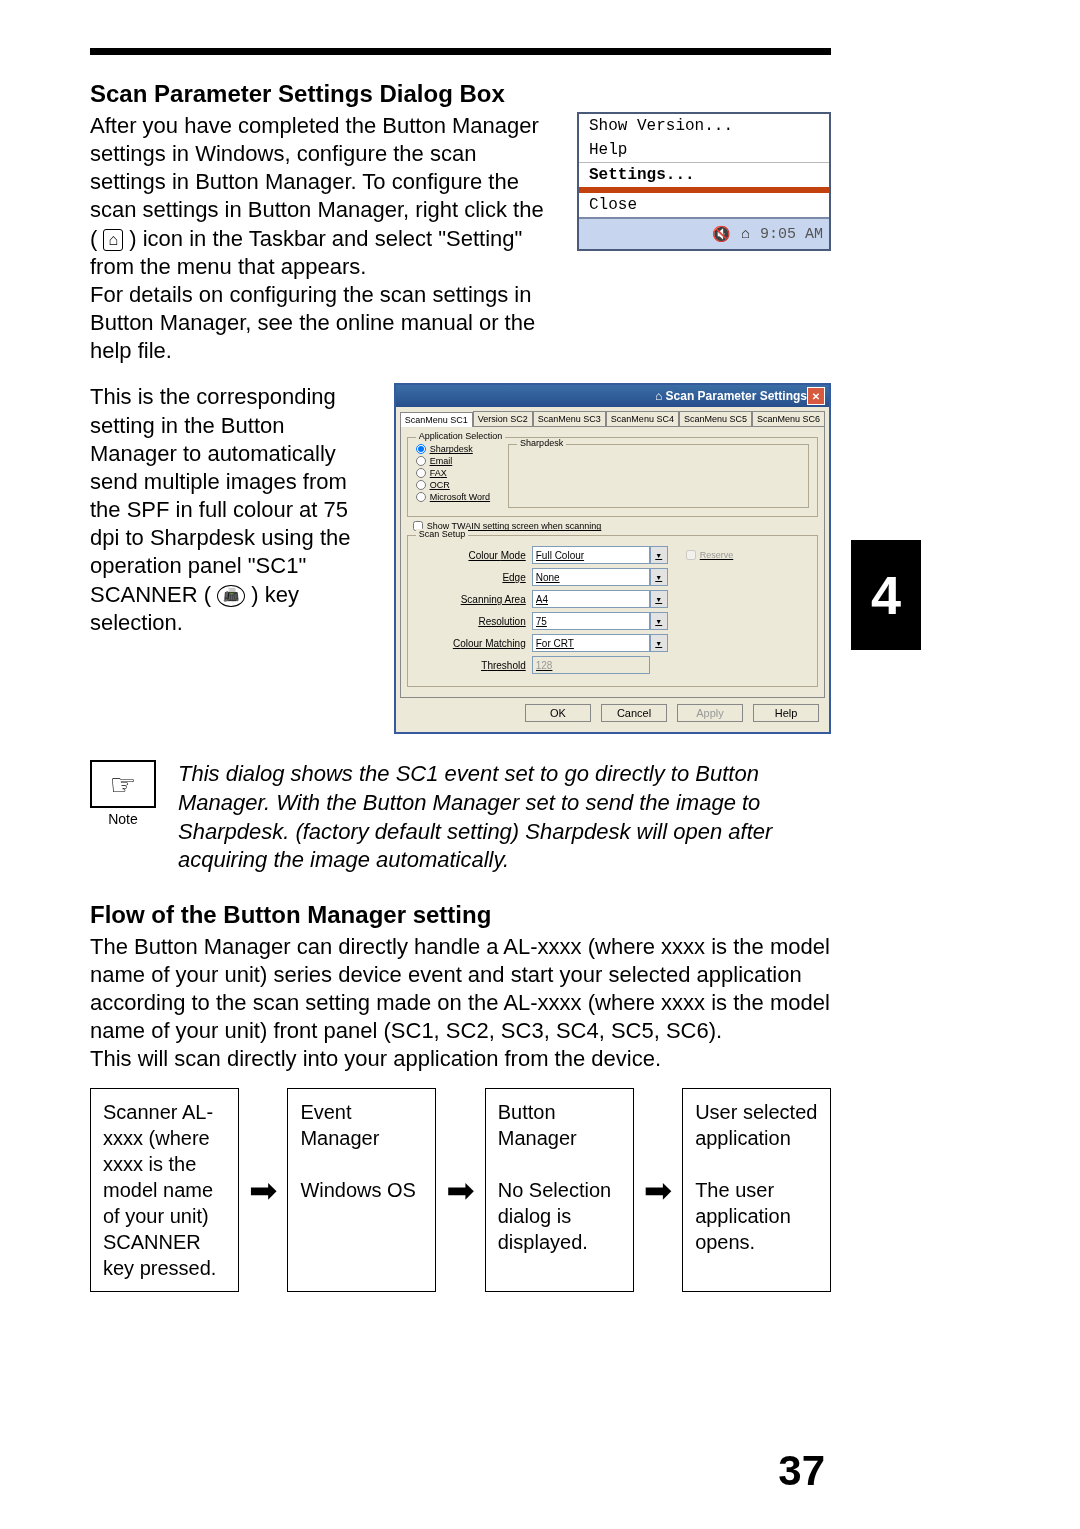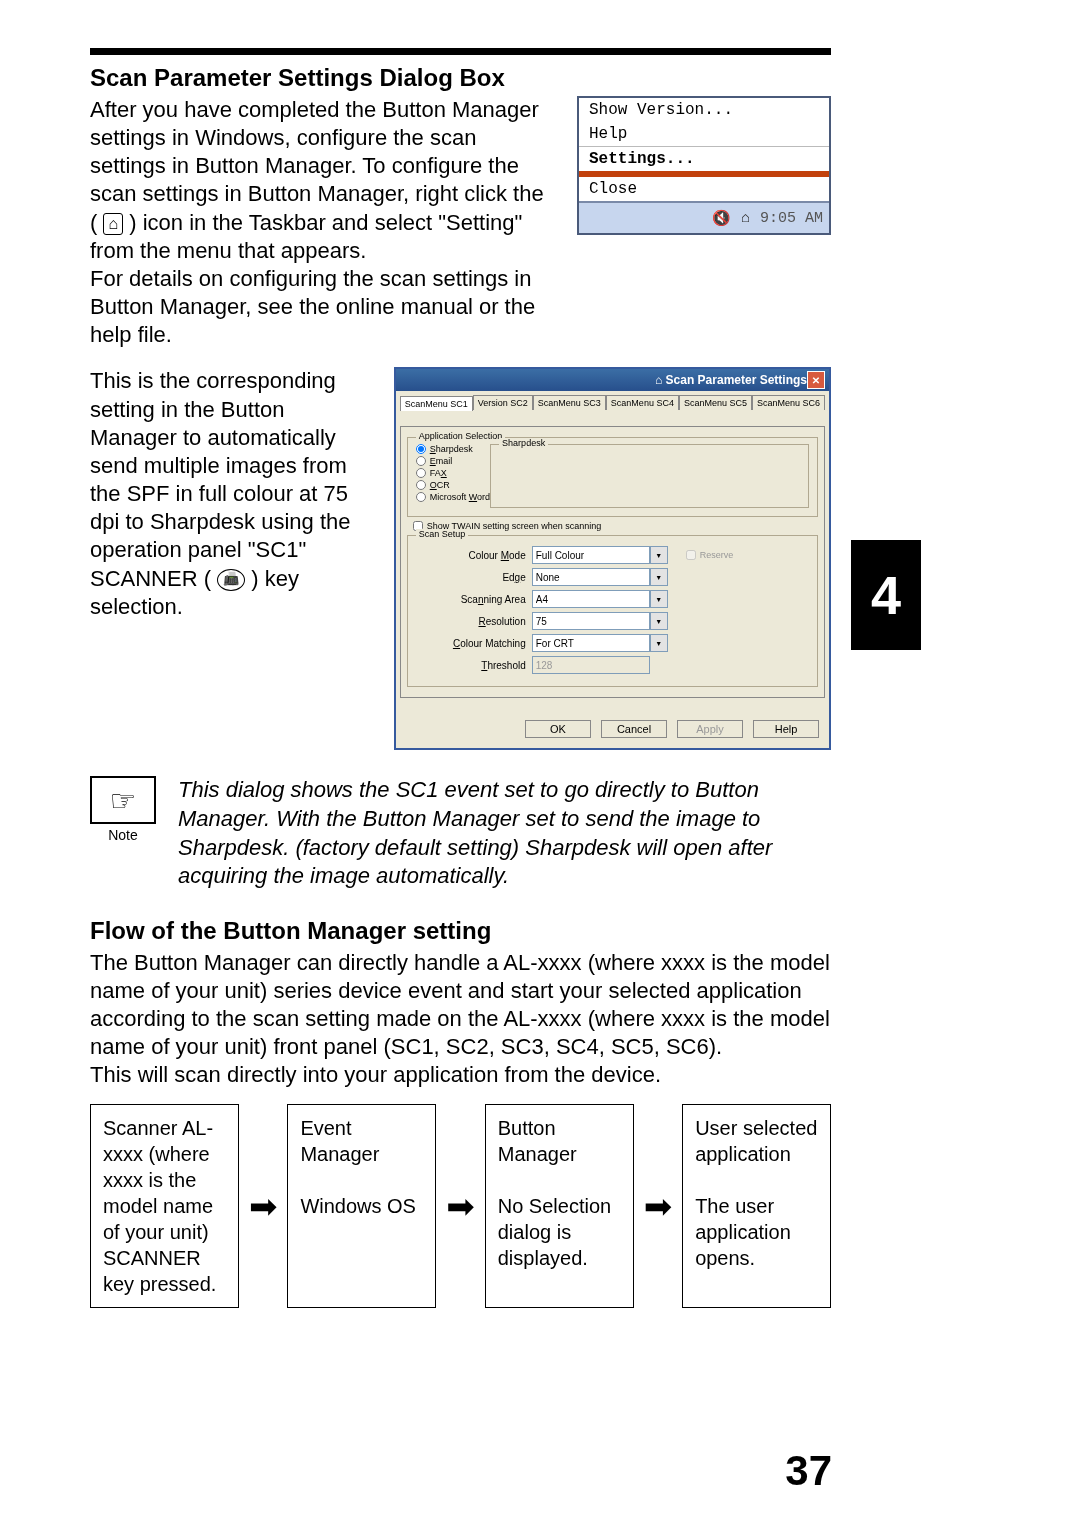--- a/index.html
+++ b/index.html
@@ -1,40 +1,40 @@
 <!DOCTYPE html>
 <html><head>
 <meta charset="utf-8">
 <style>
   html,body{margin:0;padding:0;background:#fff;font-family:Arial,Helvetica,sans-serif;color:#000;}
-  .page{width:921px;height:1529px;position:relative;box-sizing:border-box;padding:44px 90px 40px 90px;}
+  .page{width:921px;height:1529px;position:relative;box-sizing:border-box;padding:60px 90px 40px 90px;}
   .top-rule{position:absolute;left:90px;right:90px;top:48px;height:7px;background:#000;}
   h2{font-size:24px;font-weight:bold;margin:20px 0 4px 0;}
   .body-text{font-size:22px;line-height:1.28;}
   .row{display:flex;align-items:flex-start;gap:22px;}
   .col{flex:1;}
 
   
   .context-menu{border:2px solid #4a5a7a;width:250px;background:#fff;font-size:16px;font-family:Liberation Mono, monospace;}
   .context-menu .itm{padding:3px 10px;}
   .tray-bar{background:#c7d6ee;border-top:2px solid #7a8aa8;display:flex;justify-content:flex-end;align-items:center;height:30px;padding:0 6px;gap:10px;font-size:15px;color:#555;}
   .tray-glyph{font-size:15px;color:#333;}
   .tray-time{}
 
   
   .sps-window{width:448px;border:2px solid #365a9e;font-family:Tahoma,Verdana,sans-serif;font-size:10px;background:#ece9d8;}
   .sps-titlebar{background:linear-gradient(#3b6ea5,#274f8c);color:#fff;display:flex;align-items:center;justify-content:flex-end;padding:2px 4px;font-size:12px;font-weight:bold;}
   .sps-close{background:#d85a3e;color:#fff;width:16px;height:16px;display:flex;align-items:center;justify-content:center;font-size:10px;border:1px solid #fff;}
   .sps-tabs{display:flex;padding:4px 4px 0 4px;font-size:9px;}
   .sps-tab{border:1px solid #888;border-bottom:none;padding:2px 4px;background:#ece9d8;white-space:nowrap;}
   .sps-tab.active{background:#fff;position:relative;top:1px;}
-  .sps-body{background:#ece9d8;border:1px solid #888;margin:16px 4px;padding:6px;}
+  .sps-body{background:#ece9d8;border:1px solid #888;margin:0 4px;padding:6px;text-decoration:underline;}
   .gbox{border:1px solid #b0a890;margin:4px 0;padding:6px 8px 8px 8px;position:relative;}
   .gbox-title{position:absolute;top:-7px;left:8px;background:#ece9d8;padding:0 3px;font-size:9px;}
-  .apps{display:flex;}
+  .apps{display:flex;gap:18px;}
   .app-list{display:flex;flex-direction:column;gap:2px;font-size:9px;}
   .app-list label{display:flex;align-items:center;gap:4px;}
   .app-list input{width:10px;height:10px;margin:0;}
   .inner-g{border:1px solid #b0a890;flex:1;min-height:62px;position:relative;}
   .twain-row{display:flex;align-items:center;gap:4px;font-size:9px;margin:4px 0 0 6px;}
   .setup-row{display:flex;align-items:center;gap:6px;margin:4px 0;}
   .setup-row .lbl{width:110px;text-align:right;font-size:10px;}
   .combo{display:flex;align-items:center;}
   .combo input{width:110px;height:16px;font-size:10px;border:1px solid #7f9db9;padding:0 3px;}
   .combo .dd{width:16px;height:16px;border:1px solid #7f9db9;background:#e3e3e3;display:flex;align-items:center;justify-content:center;font-size:7px;}
@@ -50,21 +50,21 @@
   .note-label{text-align:center;font-size:14px;margin-top:3px;}
   .note-text{font-size:22px;font-style:italic;line-height:1.3;}
 
   
   .flow{display:flex;align-items:stretch;gap:10px;margin-top:14px;justify-content:center;border-radius:20px;}
   .fbox{border:1.5px solid #000;width:168px;padding:10px 12px;font-size:20px;line-height:1.3;}
   .farrow{align-self:center;font-size:34px;line-height:1;}
 
   
   .chapter-tab{position:absolute;right:0;top:540px;width:70px;height:110px;background:#000;color:#fff;font-size:54px;font-weight:bold;display:flex;align-items:center;justify-content:center;}
-  .page-num{position:absolute;right:89px;bottom:34px;font-size:42px;font-weight:bold;}
+  .page-num{position:absolute;right:96px;bottom:34px;font-size:42px;font-weight:bold;}
 
   .inline-icon{display:inline-flex;border:1.5px solid #000;border-radius:3px;padding:0 4px;font-size:16px;vertical-align:middle;}
   .inline-oval{display:inline-flex;border:1.5px solid #000;border-radius:50%;width:26px;height:20px;align-items:center;justify-content:center;font-size:13px;vertical-align:middle;}
   u.acc{text-decoration:underline;}
 </style>
 </head>
 <body>
 
 <div class="page">
   <div class="top-rule"></div>

